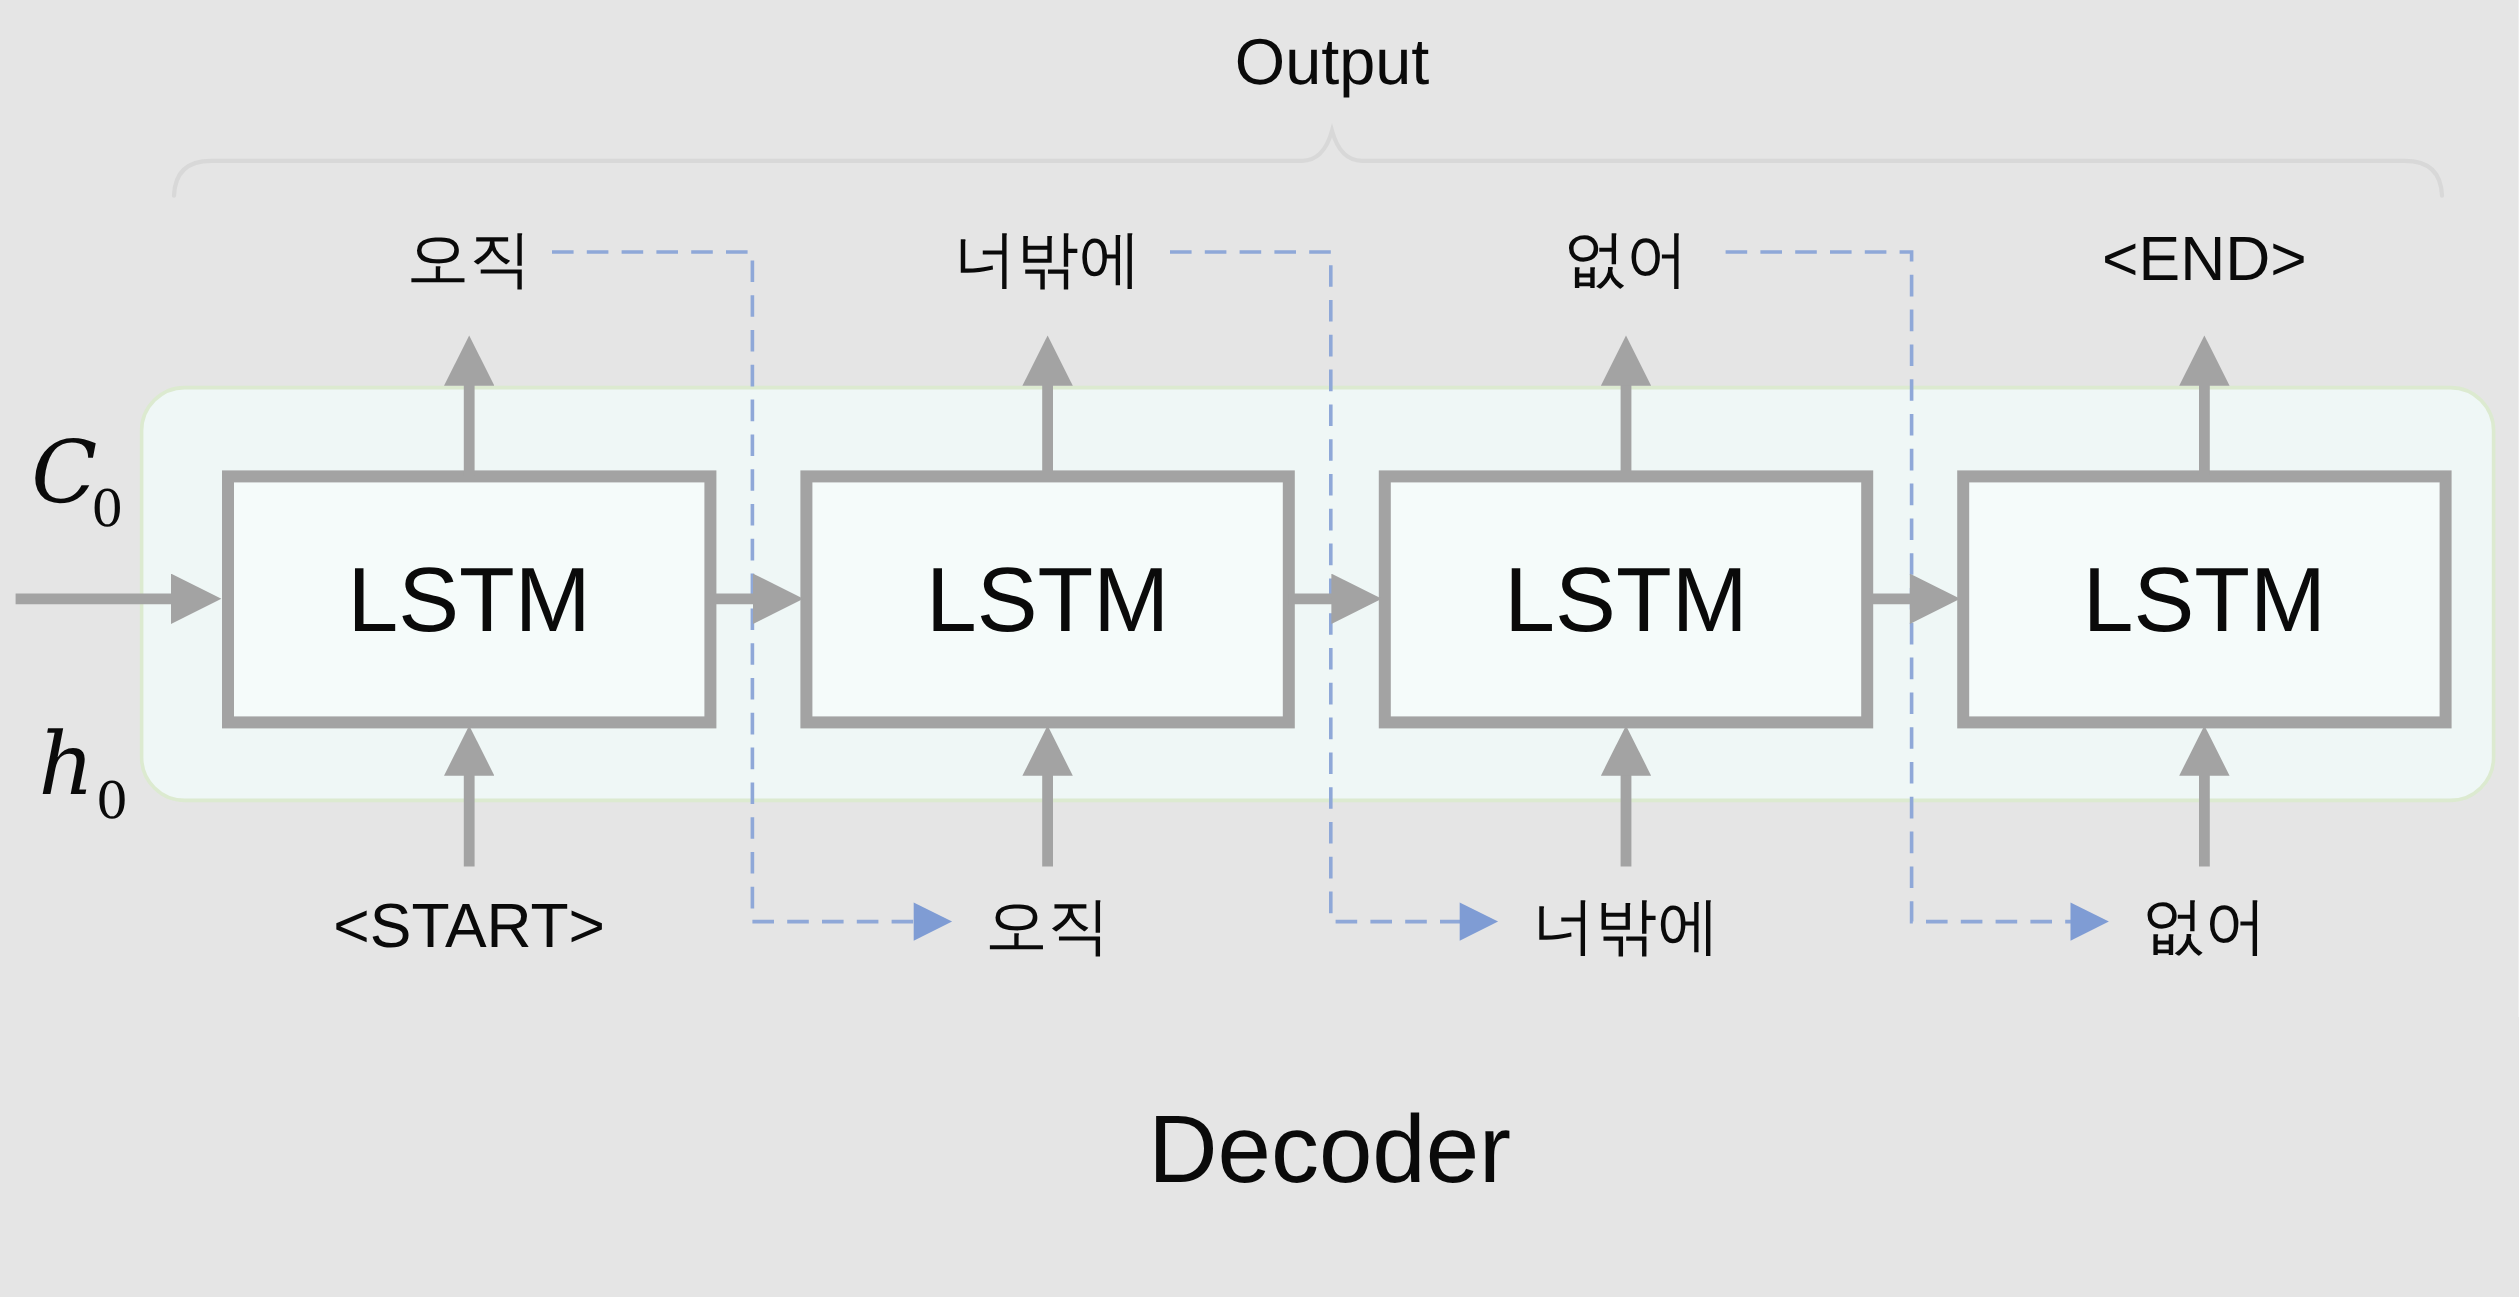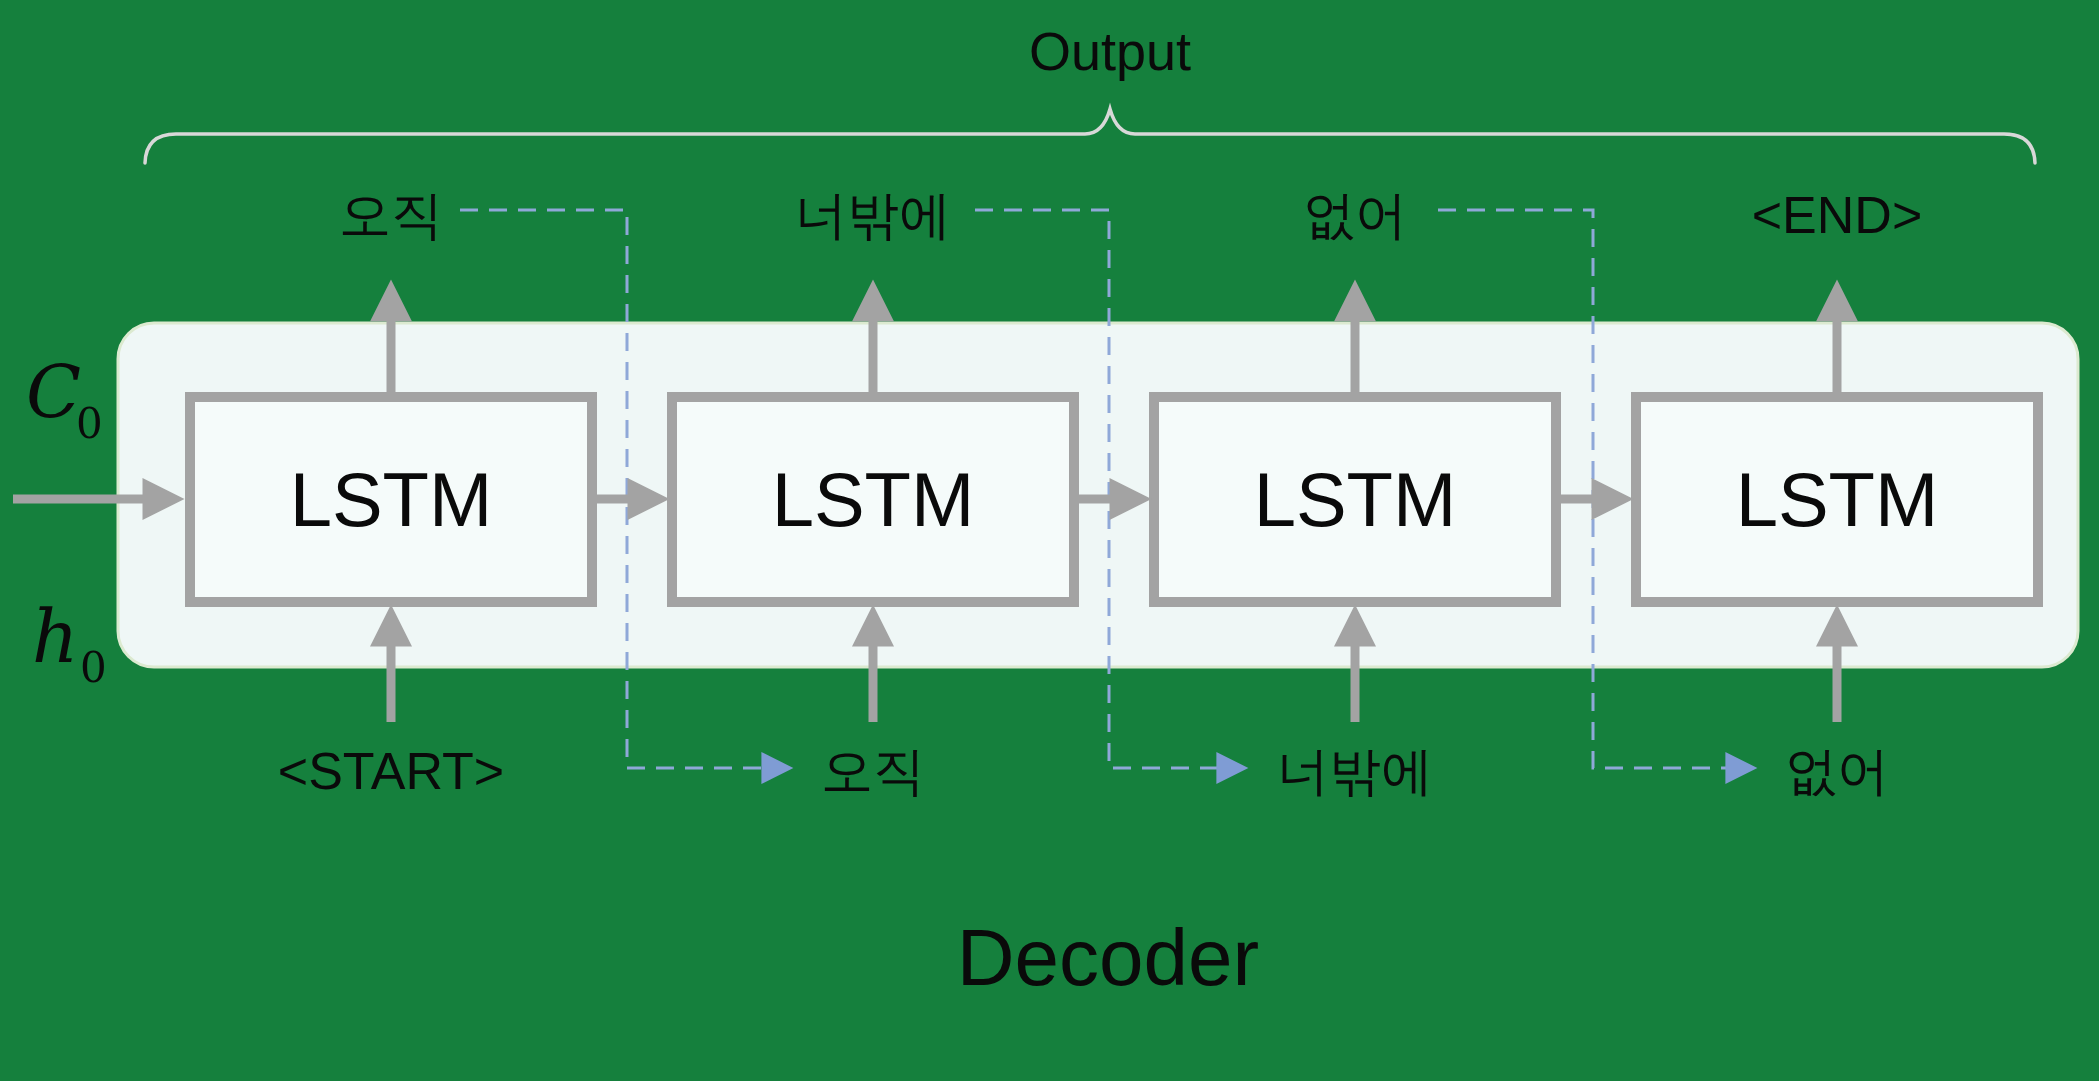--- a/index.html
+++ b/index.html
@@ -1,16 +1,16 @@
 <!DOCTYPE html>
 <html style="--container-fill: #eff7f6; --container-border: #dcead0; --box-fill: #f5fbfa; --box-border: #a3a3a3; --arrow-gray: #a3a3a3; --feedback-blue: #8fa8d8; --feedback-arrow-blue: #7f9cd4; --brace-gray: #d8d8d8; --text-black: #0a0a0a;"><head>
 <meta charset="utf-8">
 <style>
   html,body{margin:0;padding:0;background:#ffffff;}
-  .canvas{position:relative;width:2099px;height:1081px;background:#15803d;overflow:hidden;}
+  .canvas{position:relative;width:2099px;height:1081px;background:#e5e5e5;overflow:hidden;}
   svg{display:block;}
   text{font-family:"Liberation Sans","DejaVu Sans",sans-serif;fill:var(--text-black);}
   .word-label{font-size:52px;}
   .lstm-label{font-size:76px;}
   .output-title{font-size:54px;}
   .decoder-title{font-size:80px;}
   .math-main{font-family:"DejaVu Serif",serif;font-style:italic;font-size:72px;}
   .math-sub{font-family:"DejaVu Serif",serif;font-size:42px;}
   .container-rect{fill:var(--container-fill);stroke:var(--container-border);stroke-width:3;}
   .lstm-box{fill:var(--box-fill);stroke:var(--box-border);stroke-width:10;}

